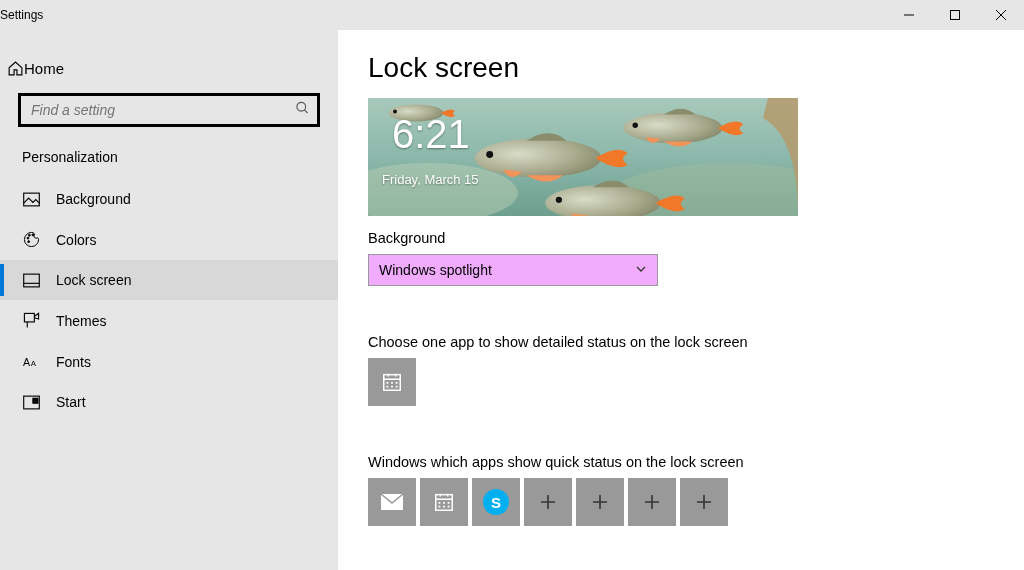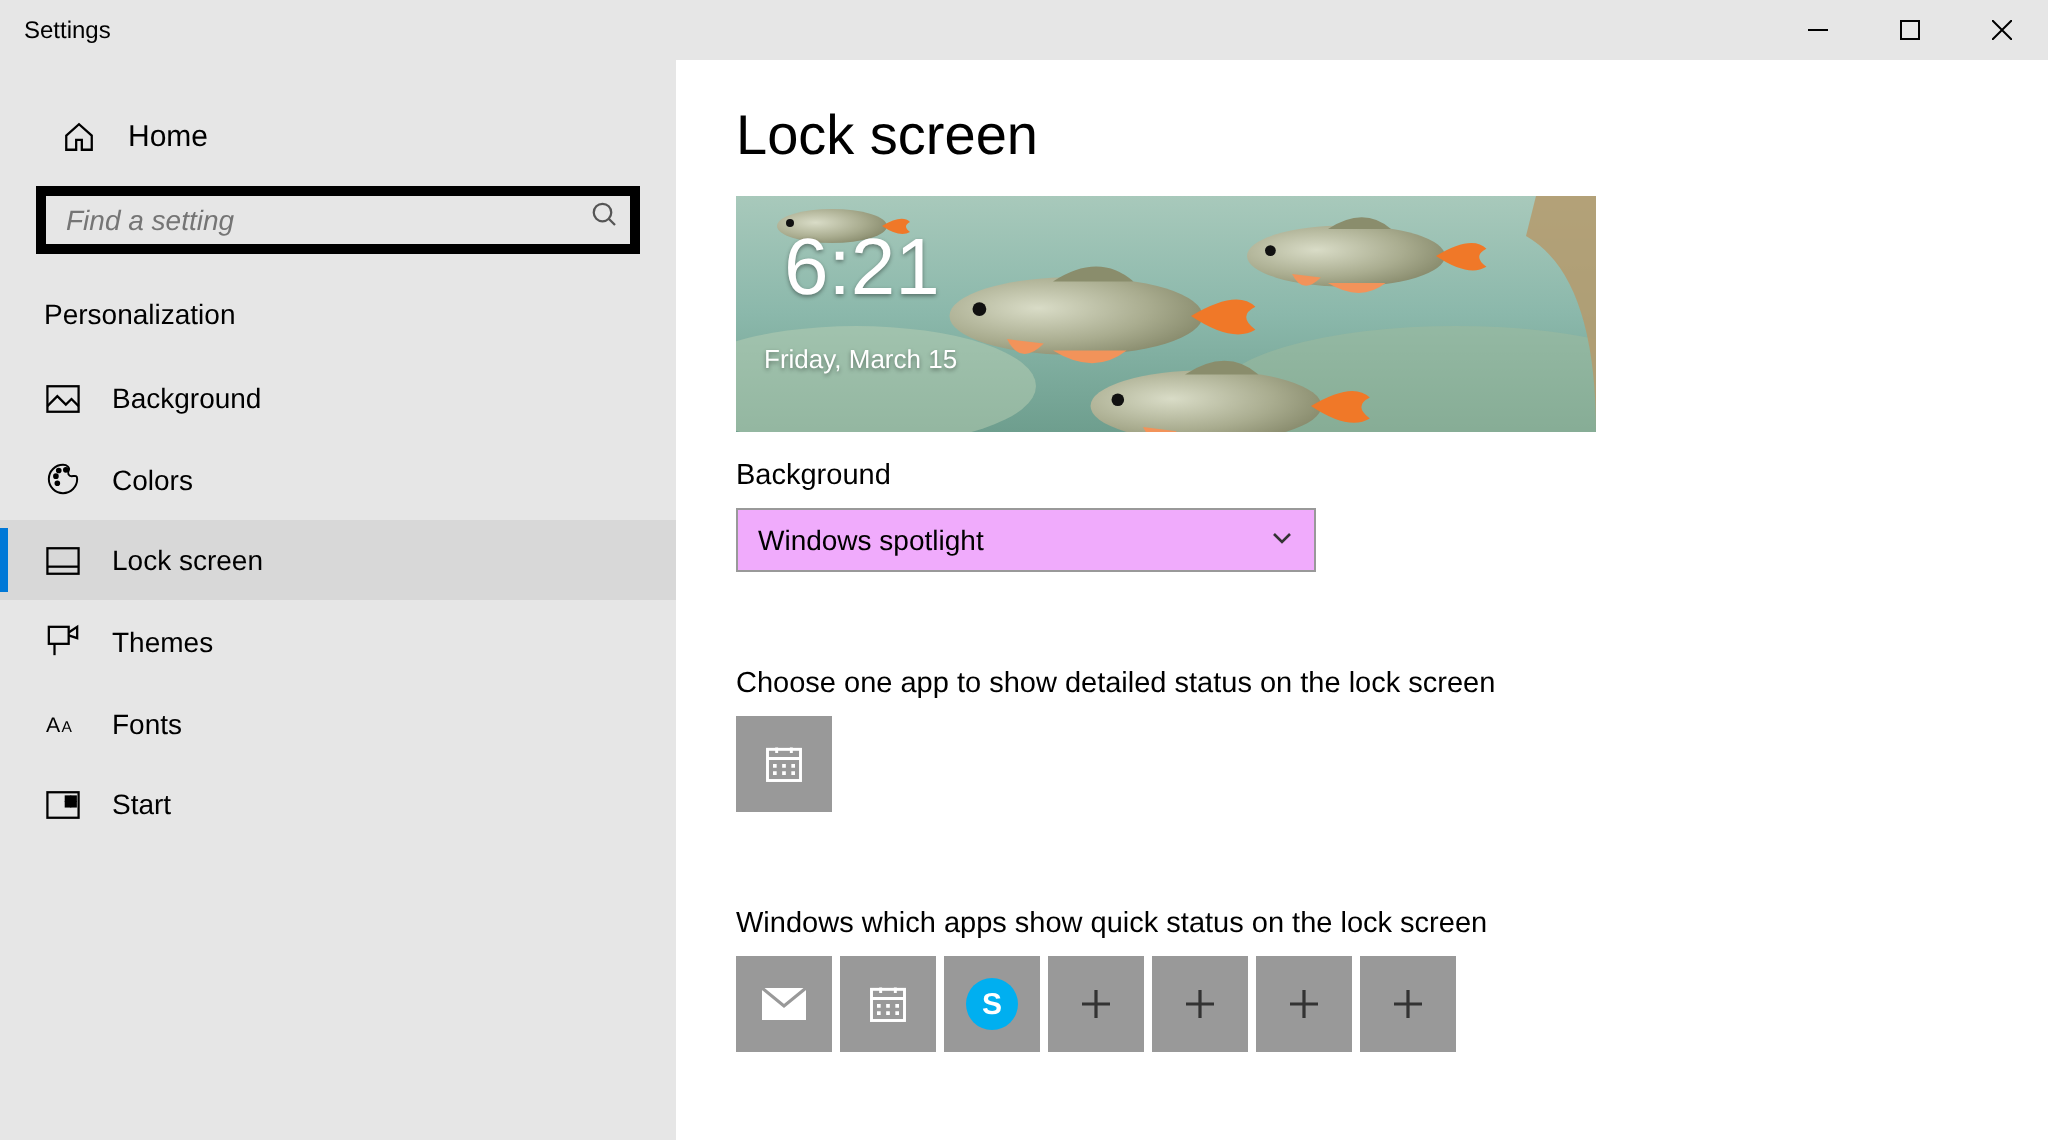--- a/index.html
+++ b/index.html
@@ -1,32 +1,32 @@
 <!DOCTYPE html>
 <html><head>
 <meta charset="utf-8">
 <style>
   * { box-sizing: border-box; margin: 0; padding: 0; font-family: "Segoe UI", Tahoma, sans-serif; }
   body { background: #fff; width: 1024px; height: 570px; overflow: hidden; display: flex; flex-direction: column; }
 
   
-  .titlebar { height: 30px; background: #e6e6e6; display: flex; align-items: center; padding-left: 12px; font-size: 12px; color: #000; }
+  .titlebar { height: 30px; background: #e6e6e6; display: flex; align-items: center; padding-left: 0; font-size: 12px; color: #000; }
   .titlebar .spacer { flex: 1; }
   .titlebar .win-btn { width: 46px; height: 30px; display: flex; align-items: center; justify-content: center; color: #000; }
   .titlebar .win-btn svg { pointer-events: none; }
 
   .app { flex: 1; display: flex; min-height: 0; }
 
   
   .sidebar { width: 338px; background: #e6e6e6; padding-top: 20px; display: flex; flex-direction: column; }
-  .home-row { display: flex; align-items: center; gap: 16px; padding: 10px 22px 16px 30px; cursor: default; }
+  .home-row { display: flex; align-items: center; padding: 10px 22px 16px 6px; cursor: default; }
   .home-row .icon { width: 18px; display:flex; align-items:center; justify-content:center;}
   .home-row .label { font-size: 15px; color: #000; }
   .search-wrap { margin: 0 18px 22px 18px; }
-  .search { width: 100%; height: 34px; background: #e6e6e6; border: 5px solid #000000; padding: 0 34px 0 10px; font-size: 14px; color: #333; font-style: italic; position: relative; }
+  .search { width: 100%; height: 34px; background: #e6e6e6; border: 3px solid #000000; padding: 0 34px 0 10px; font-size: 14px; color: #333; font-style: italic; position: relative; }
   .search-wrap { position: relative; }
   .search-icon { position: absolute; right: 10px; top: 50%; transform: translateY(-50%); color: #555; }
   .cat { font-size: 14px; font-weight: 400; color: #000; padding: 0 22px 14px 22px; }
   .nav-item { display: flex; align-items: center; gap: 16px; padding: 12px 22px; cursor: default; position: relative; }
   .nav-item .icon { width: 18px; display:flex; align-items:center; justify-content:center; color:#000;}
   .nav-item .label { font-size: 14px; color: #000; }
   .nav-item.selected { background: #d8d8d8; }
   .nav-item.selected::before { content:""; position:absolute; left:0; top:10%; bottom:10%; width:4px; background:#0078d7; }
 
   

